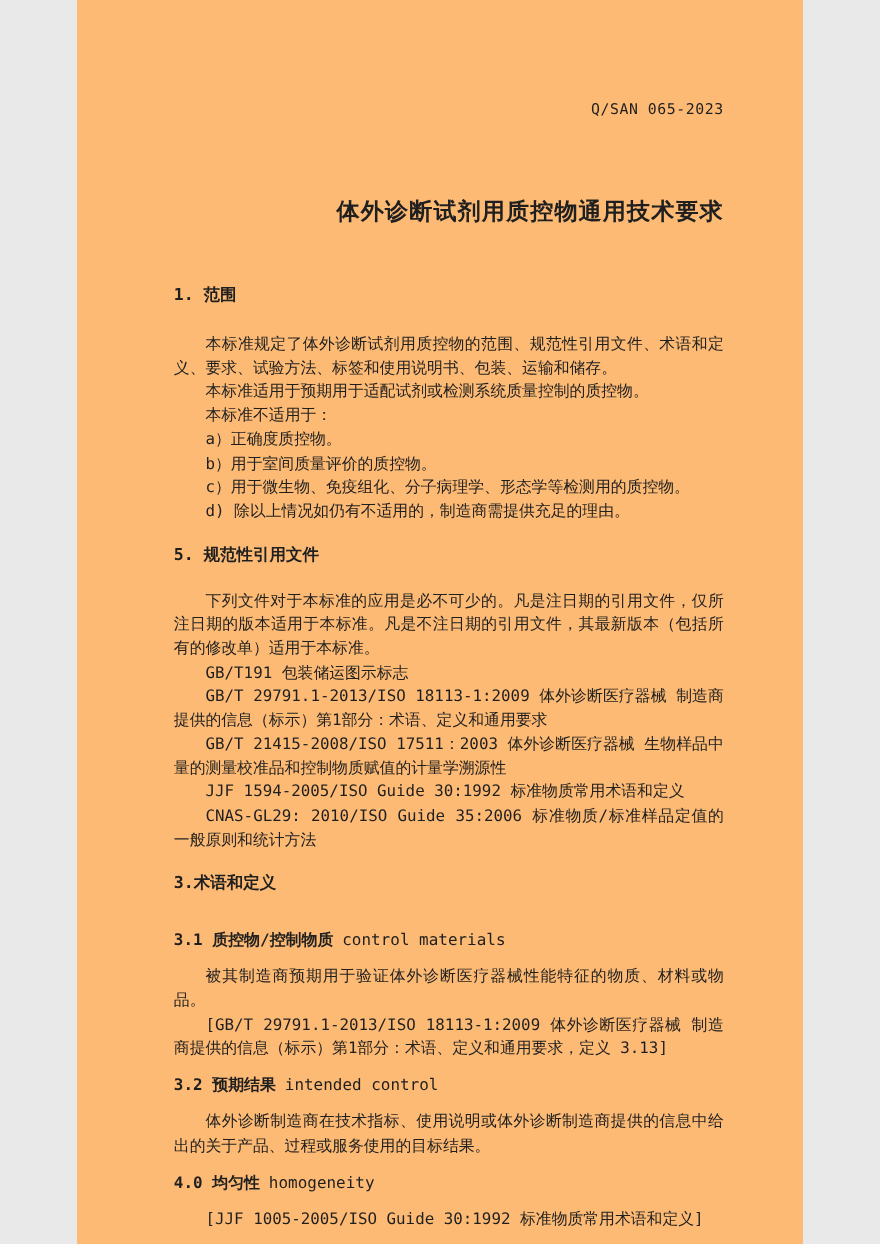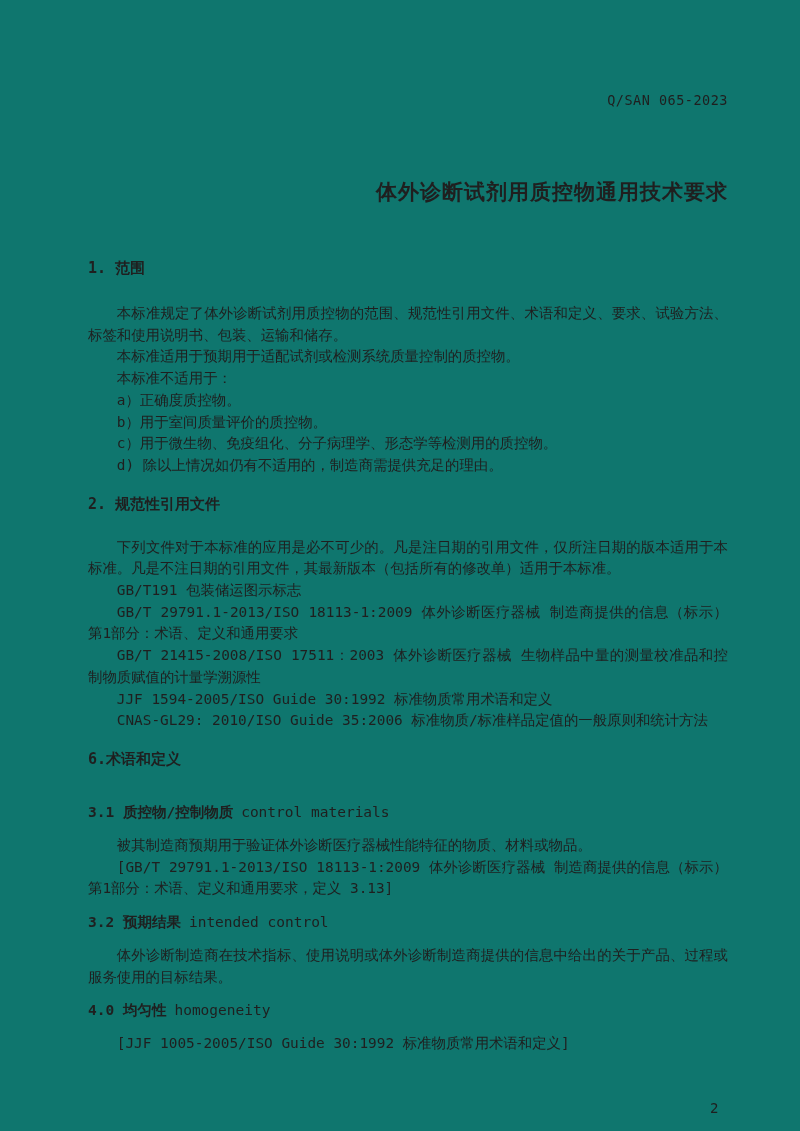--- a/index.html
+++ b/index.html
@@ -1,21 +1,21 @@
 <!DOCTYPE html>
 <html><head>
 <meta charset="utf-8">
 <style>
   html, body { margin: 0; padding: 0; background: #e9e9e9; }
   .page {
     position: relative;
-    width: 800px;
+    width: 660px;
     height: 1131px;
     margin: 0 auto;
-    background: #0f766e;
+    background: #fdba74;
     box-sizing: border-box;
     padding: 93px 72px 0 88px;
     color: #1f1f1f;
     font-family: "DejaVu Sans Mono", "Liberation Serif", serif;
     overflow: hidden;
   }
   .header-code {
     text-align: right;
     font-size: 13.5px;
     line-height: 15px;
@@ -79,31 +79,31 @@
     <p class="body-p indent">本标准规定了体外诊断试剂用质控物的范围、规范性引用文件、术语和定义、要求、试验方法、标签和使用说明书、包装、运输和储存。</p>
     <p class="body-p indent">本标准适用于预期用于适配试剂或检测系统质量控制的质控物。</p>
     <p class="body-p indent">本标准不适用于：</p>
     <p class="body-p indent">a）正确度质控物。</p>
     <p class="body-p indent">b）用于室间质量评价的质控物。</p>
     <p class="body-p indent">c）用于微生物、免疫组化、分子病理学、形态学等检测用的质控物。</p>
     <p class="body-p indent">d) 除以上情况如仍有不适用的，制造商需提供充足的理由。</p>
   </section>
 
   <section>
-    <h2 class="sec-h">2. 规范性引用文件</h2>
+    <h2 class="sec-h">5. 规范性引用文件</h2>
     <p class="body-p indent">下列文件对于本标准的应用是必不可少的。凡是注日期的引用文件，仅所注日期的版本适用于本标准。凡是不注日期的引用文件，其最新版本（包括所有的修改单）适用于本标准。</p>
     <p class="body-p indent">GB/T191 包装储运图示标志</p>
     <p class="body-p indent">GB/T 29791.1-2013/ISO 18113-1:2009 体外诊断医疗器械 制造商提供的信息（标示）第1部分：术语、定义和通用要求</p>
     <p class="body-p indent">GB/T 21415-2008/ISO 17511：2003 体外诊断医疗器械 生物样品中量的测量校准品和控制物质赋值的计量学溯源性</p>
     <p class="body-p indent">JJF 1594-2005/ISO Guide 30:1992 标准物质常用术语和定义</p>
     <p class="body-p indent">CNAS-GL29: 2010/ISO Guide 35:2006 标准物质/标准样品定值的一般原则和统计方法</p>
   </section>
 
   <section>
-    <h2 class="sec-h">6.术语和定义</h2>
+    <h2 class="sec-h">3.术语和定义</h2>
 
     <h3 class="term-h first-term">
       <span class="term-zh">3.1 质控物/控制物质</span><span class="term-en">control materials</span>
     </h3>
     <p class="body-p indent">被其制造商预期用于验证体外诊断医疗器械性能特征的物质、材料或物品。</p>
     <p class="body-p indent">[GB/T 29791.1-2013/ISO 18113-1:2009 体外诊断医疗器械 制造商提供的信息（标示）第1部分：术语、定义和通用要求，定义 3.13]</p>
 
     <h3 class="term-h">
       <span class="term-zh">3.2 预期结果</span><span class="term-en">intended control</span>
     </h3>

